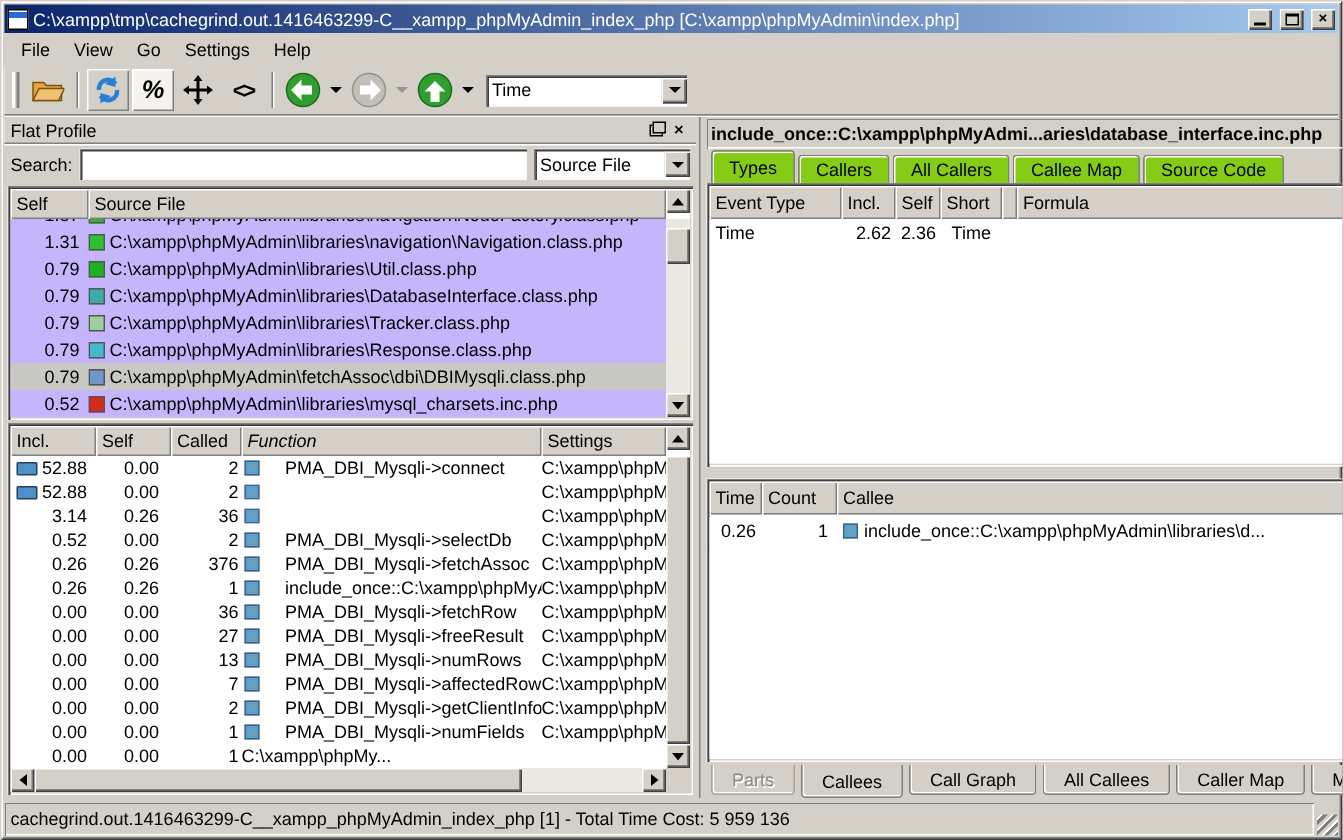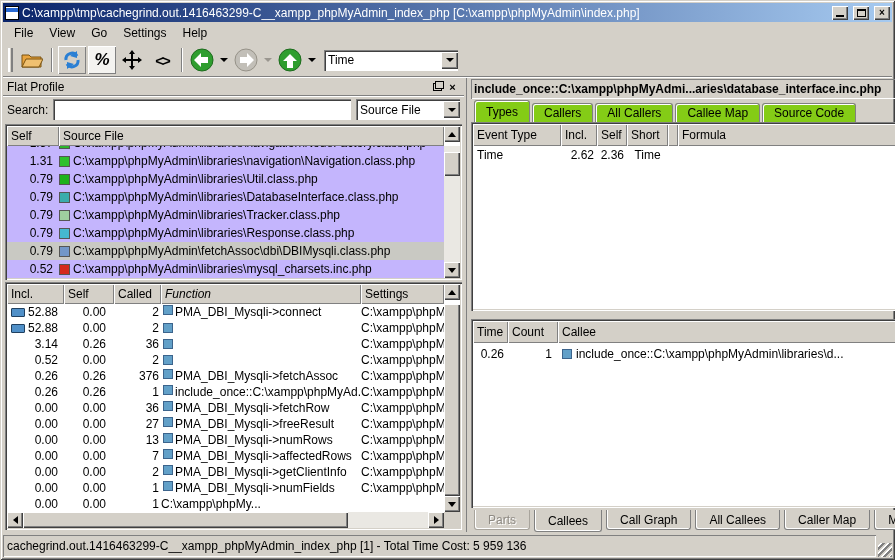--- a/index.html
+++ b/index.html
@@ -94,21 +94,21 @@
   .c-file { flex:1; display:flex; align-items:center; gap:3px; overflow:hidden; }
   .sq { width:11px; height:11px; flex:0 0 11px; border:1px solid #555; }
   
   .fn-table { flex:1; display:flex; flex-direction:column; margin:2px 2px 2px 2px; min-height:0; }
   .fn-main { flex:1; display:flex; min-height:0; }
   .fn-clip { flex:1; overflow:hidden; background:#fff; }
   .grow { height:16px; display:flex; align-items:center; font-size:12px; white-space:nowrap; }
   .g-incl { width:57px; flex:0 0 57px; text-align:right; padding-right:6px; display:flex; justify-content:flex-end; align-items:center; gap:3px; }
   .g-self { width:50px; flex:0 0 50px; text-align:right; padding-right:8px; }
   .g-called { width:47px; flex:0 0 47px; text-align:right; padding-right:2px; }
-  .g-fn { width:200px; flex:0 0 200px; display:flex; gap:2px; overflow:hidden; padding-left:2px; }
+  .g-fn { width:200px; flex:0 0 200px; display:flex; align-items:center; gap:17px; overflow:hidden; padding-left:2px; }
   .g-loc { flex:1; overflow:hidden; }
   .fn-sq { width:10px; height:10px; flex:0 0 10px; background:#62a0c8; border:1px solid #3c648c; }
   .bar-ico { width:14px; height:9px; background:#5090c8; border:1px solid #204060; border-radius:1px; }
   
   .fn-header { height:20px; flex:0 0 20px; font-weight:bold; font-size:12px; display:flex; align-items:center;
     padding:0 3px; white-space:nowrap; overflow:hidden;
     box-shadow: inset 1px 1px #808080, inset -1px -1px #fff; margin:1px 1px 0 1px; }
   .tabs-top { height:23px; flex:0 0 23px; display:flex; align-items:flex-end; padding:2px 2px 0 4px; font-size:12px; }
   .tab-t { padding:3px 11px; background:#84cc16; border:1px solid #808080; border-bottom:none;
     border-top-left-radius:3px; border-top-right-radius:3px;
@@ -379,20 +379,21 @@
                   <span class="g-loc">C:\xampp\phpMy...</span>
                 </div>
                 <div class="grow">
                   <span class="g-incl">
                     <span>0.52</span>
                   </span>
                   <span class="g-self">0.00</span>
                   <span class="g-called">2</span>
                   <span class="g-fn">
                     <span class="fn-sq"></span>
+                    <span>PMA_DBI_Mysqli-&gt;selectDb</span>
                   </span>
                   <span class="g-loc">C:\xampp\phpMy...</span>
                 </div>
                 <div class="grow">
                   <span class="g-incl">
                     <span>0.26</span>
                   </span>
                   <span class="g-self">0.26</span>
                   <span class="g-called">376</span>
                   <span class="g-fn">

